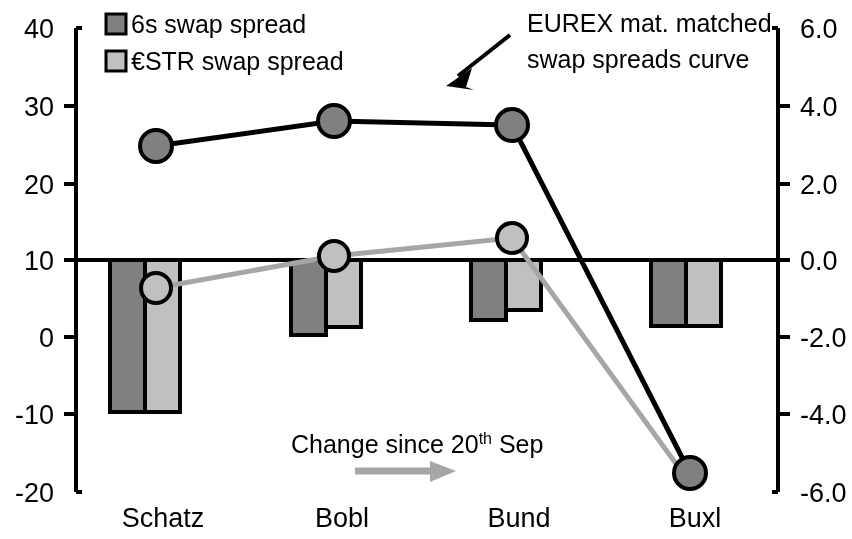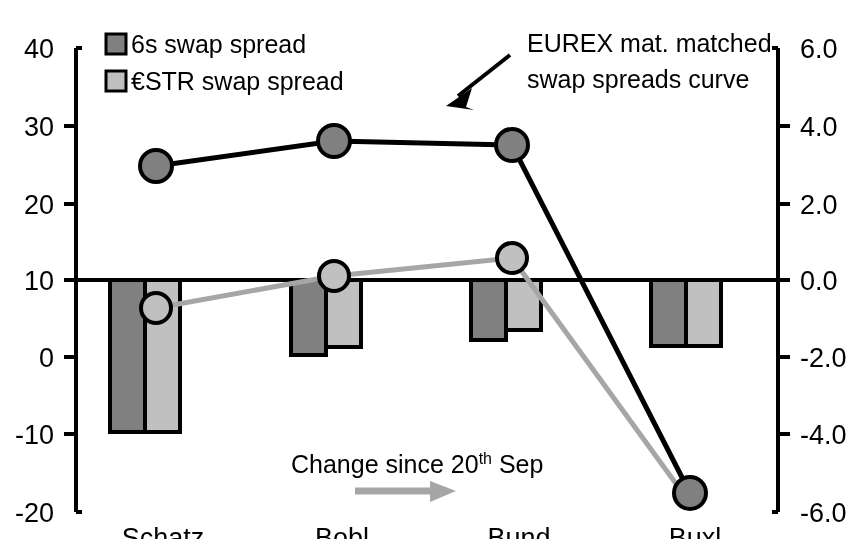--- a/index.html
+++ b/index.html
@@ -8,21 +8,21 @@
   }
   body {
     width: 852px; height: 539px;
     font-family: "Liberation Sans", sans-serif;
     overflow: hidden;
     position: relative;
   }
   #chart-root {
     position: absolute;
     left: 0; top: 0;
-    width: 852px; height: 383px; margin-top: 20px;
+    width: 852px; height: 383px;
   }
   svg.chart-svg {
     position: absolute;
     left: 0; top: 0;
     width: 852px;
     height: 539px;
     display: block;
   }
   .axis-tick-label {
     font-family: "Liberation Sans", sans-serif;

